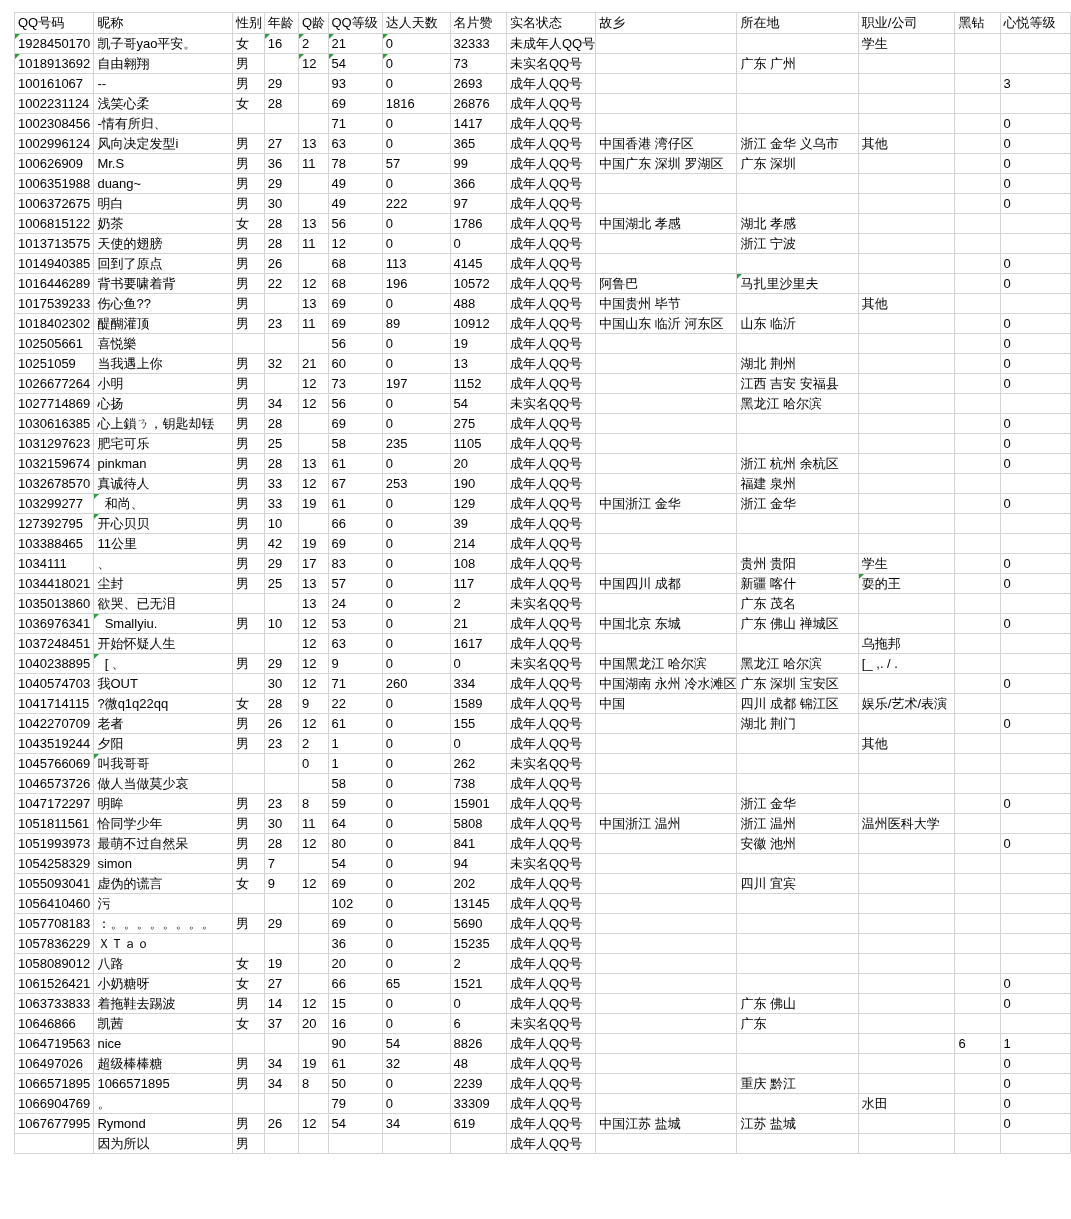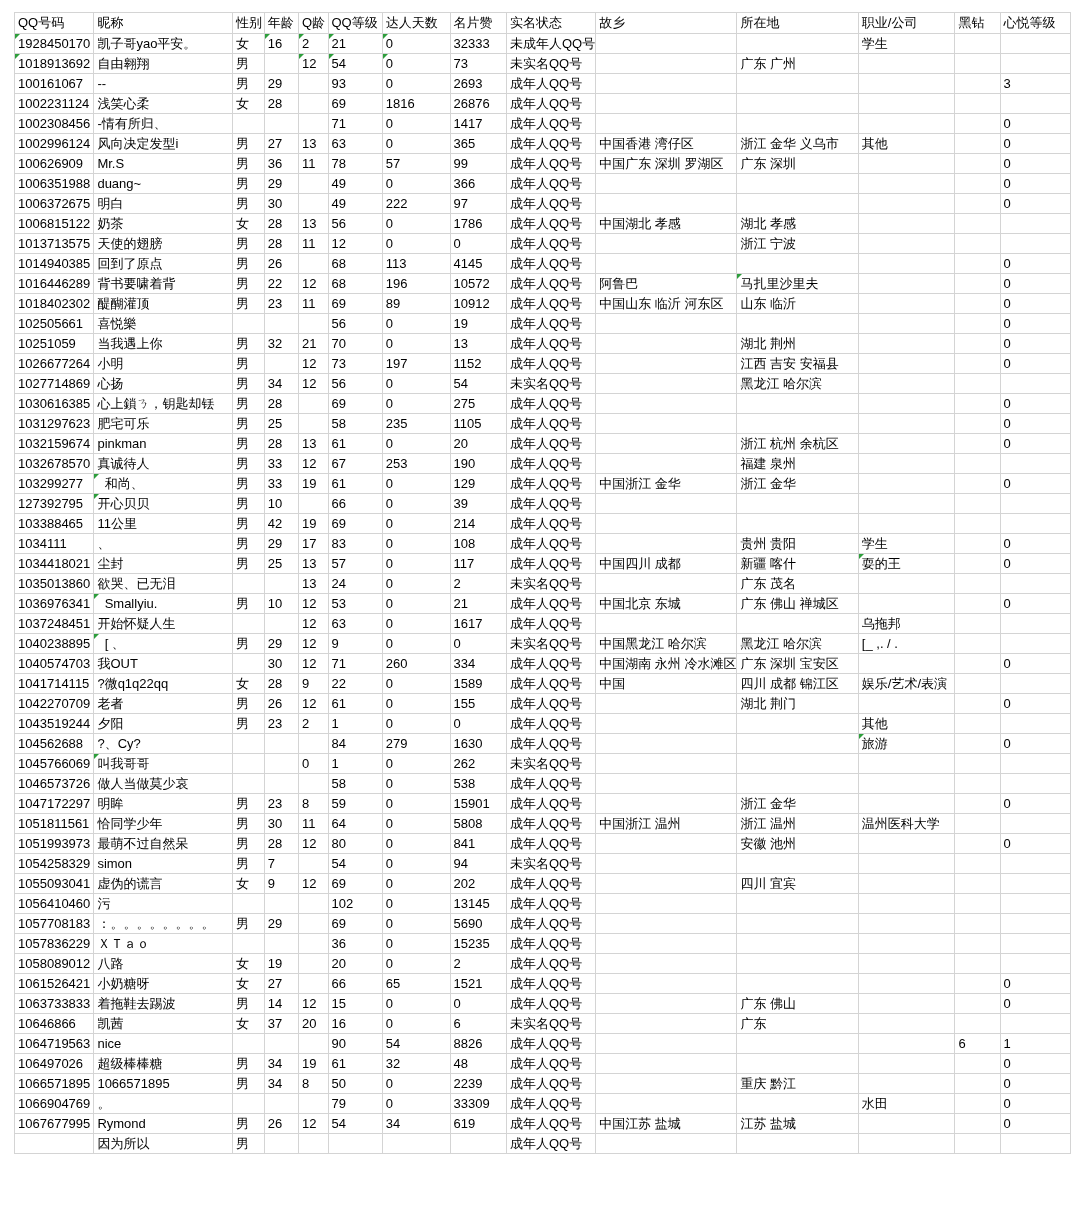--- a/index.html
+++ b/index.html
@@ -255,20 +255,36 @@
           <td>196</td>
           <td>10572</td>
           <td>成年人QQ号</td>
           <td>阿鲁巴</td>
           <td><span class="gi"></span>马扎里沙里夫</td>
           <td></td>
           <td></td>
           <td>0</td>
         </tr>
         <tr>
+          <td>1017539233</td>
+          <td>伤心鱼??</td>
+          <td>男</td>
+          <td></td>
+          <td>13</td>
+          <td>69</td>
+          <td>0</td>
+          <td>488</td>
+          <td>成年人QQ号</td>
+          <td>中国贵州 毕节</td>
+          <td></td>
+          <td>其他</td>
+          <td></td>
+          <td></td>
+        </tr>
+        <tr>
           <td>1018402302</td>
           <td>醍醐灌顶</td>
           <td>男</td>
           <td>23</td>
           <td>11</td>
           <td>69</td>
           <td>89</td>
           <td>10912</td>
           <td>成年人QQ号</td>
           <td>中国山东 临沂 河东区</td>
@@ -292,21 +308,21 @@
           <td></td>
           <td></td>
           <td>0</td>
         </tr>
         <tr>
           <td>10251059</td>
           <td>当我遇上你</td>
           <td>男</td>
           <td>32</td>
           <td>21</td>
-          <td>70</td>
+          <td>60</td>
           <td>0</td>
           <td>13</td>
           <td>成年人QQ号</td>
           <td></td>
           <td>湖北 荆州</td>
           <td></td>
           <td></td>
           <td>0</td>
         </tr>
         <tr>
@@ -607,36 +623,20 @@
           <td>0</td>
           <td>0</td>
           <td>成年人QQ号</td>
           <td></td>
           <td></td>
           <td>其他</td>
           <td></td>
           <td></td>
         </tr>
         <tr>
-          <td>104562688</td>
-          <td>?、Cy?</td>
-          <td></td>
-          <td></td>
-          <td></td>
-          <td>84</td>
-          <td>279</td>
-          <td>1630</td>
-          <td>成年人QQ号</td>
-          <td></td>
-          <td></td>
-          <td><span class="gi"></span>旅游</td>
-          <td></td>
-          <td>0</td>
-        </tr>
-        <tr>
           <td>1045766069</td>
           <td><span class="gi"></span>叫我哥哥</td>
           <td></td>
           <td></td>
           <td>0</td>
           <td>1</td>
           <td>0</td>
           <td>262</td>
           <td>未实名QQ号</td>
           <td></td>
@@ -646,21 +646,21 @@
           <td></td>
         </tr>
         <tr>
           <td>1046573726</td>
           <td>做人当做莫少哀</td>
           <td></td>
           <td></td>
           <td></td>
           <td>58</td>
           <td>0</td>
-          <td>538</td>
+          <td>738</td>
           <td>成年人QQ号</td>
           <td></td>
           <td></td>
           <td></td>
           <td></td>
           <td></td>
         </tr>
         <tr>
           <td>1047172297</td>
           <td>明眸</td>

